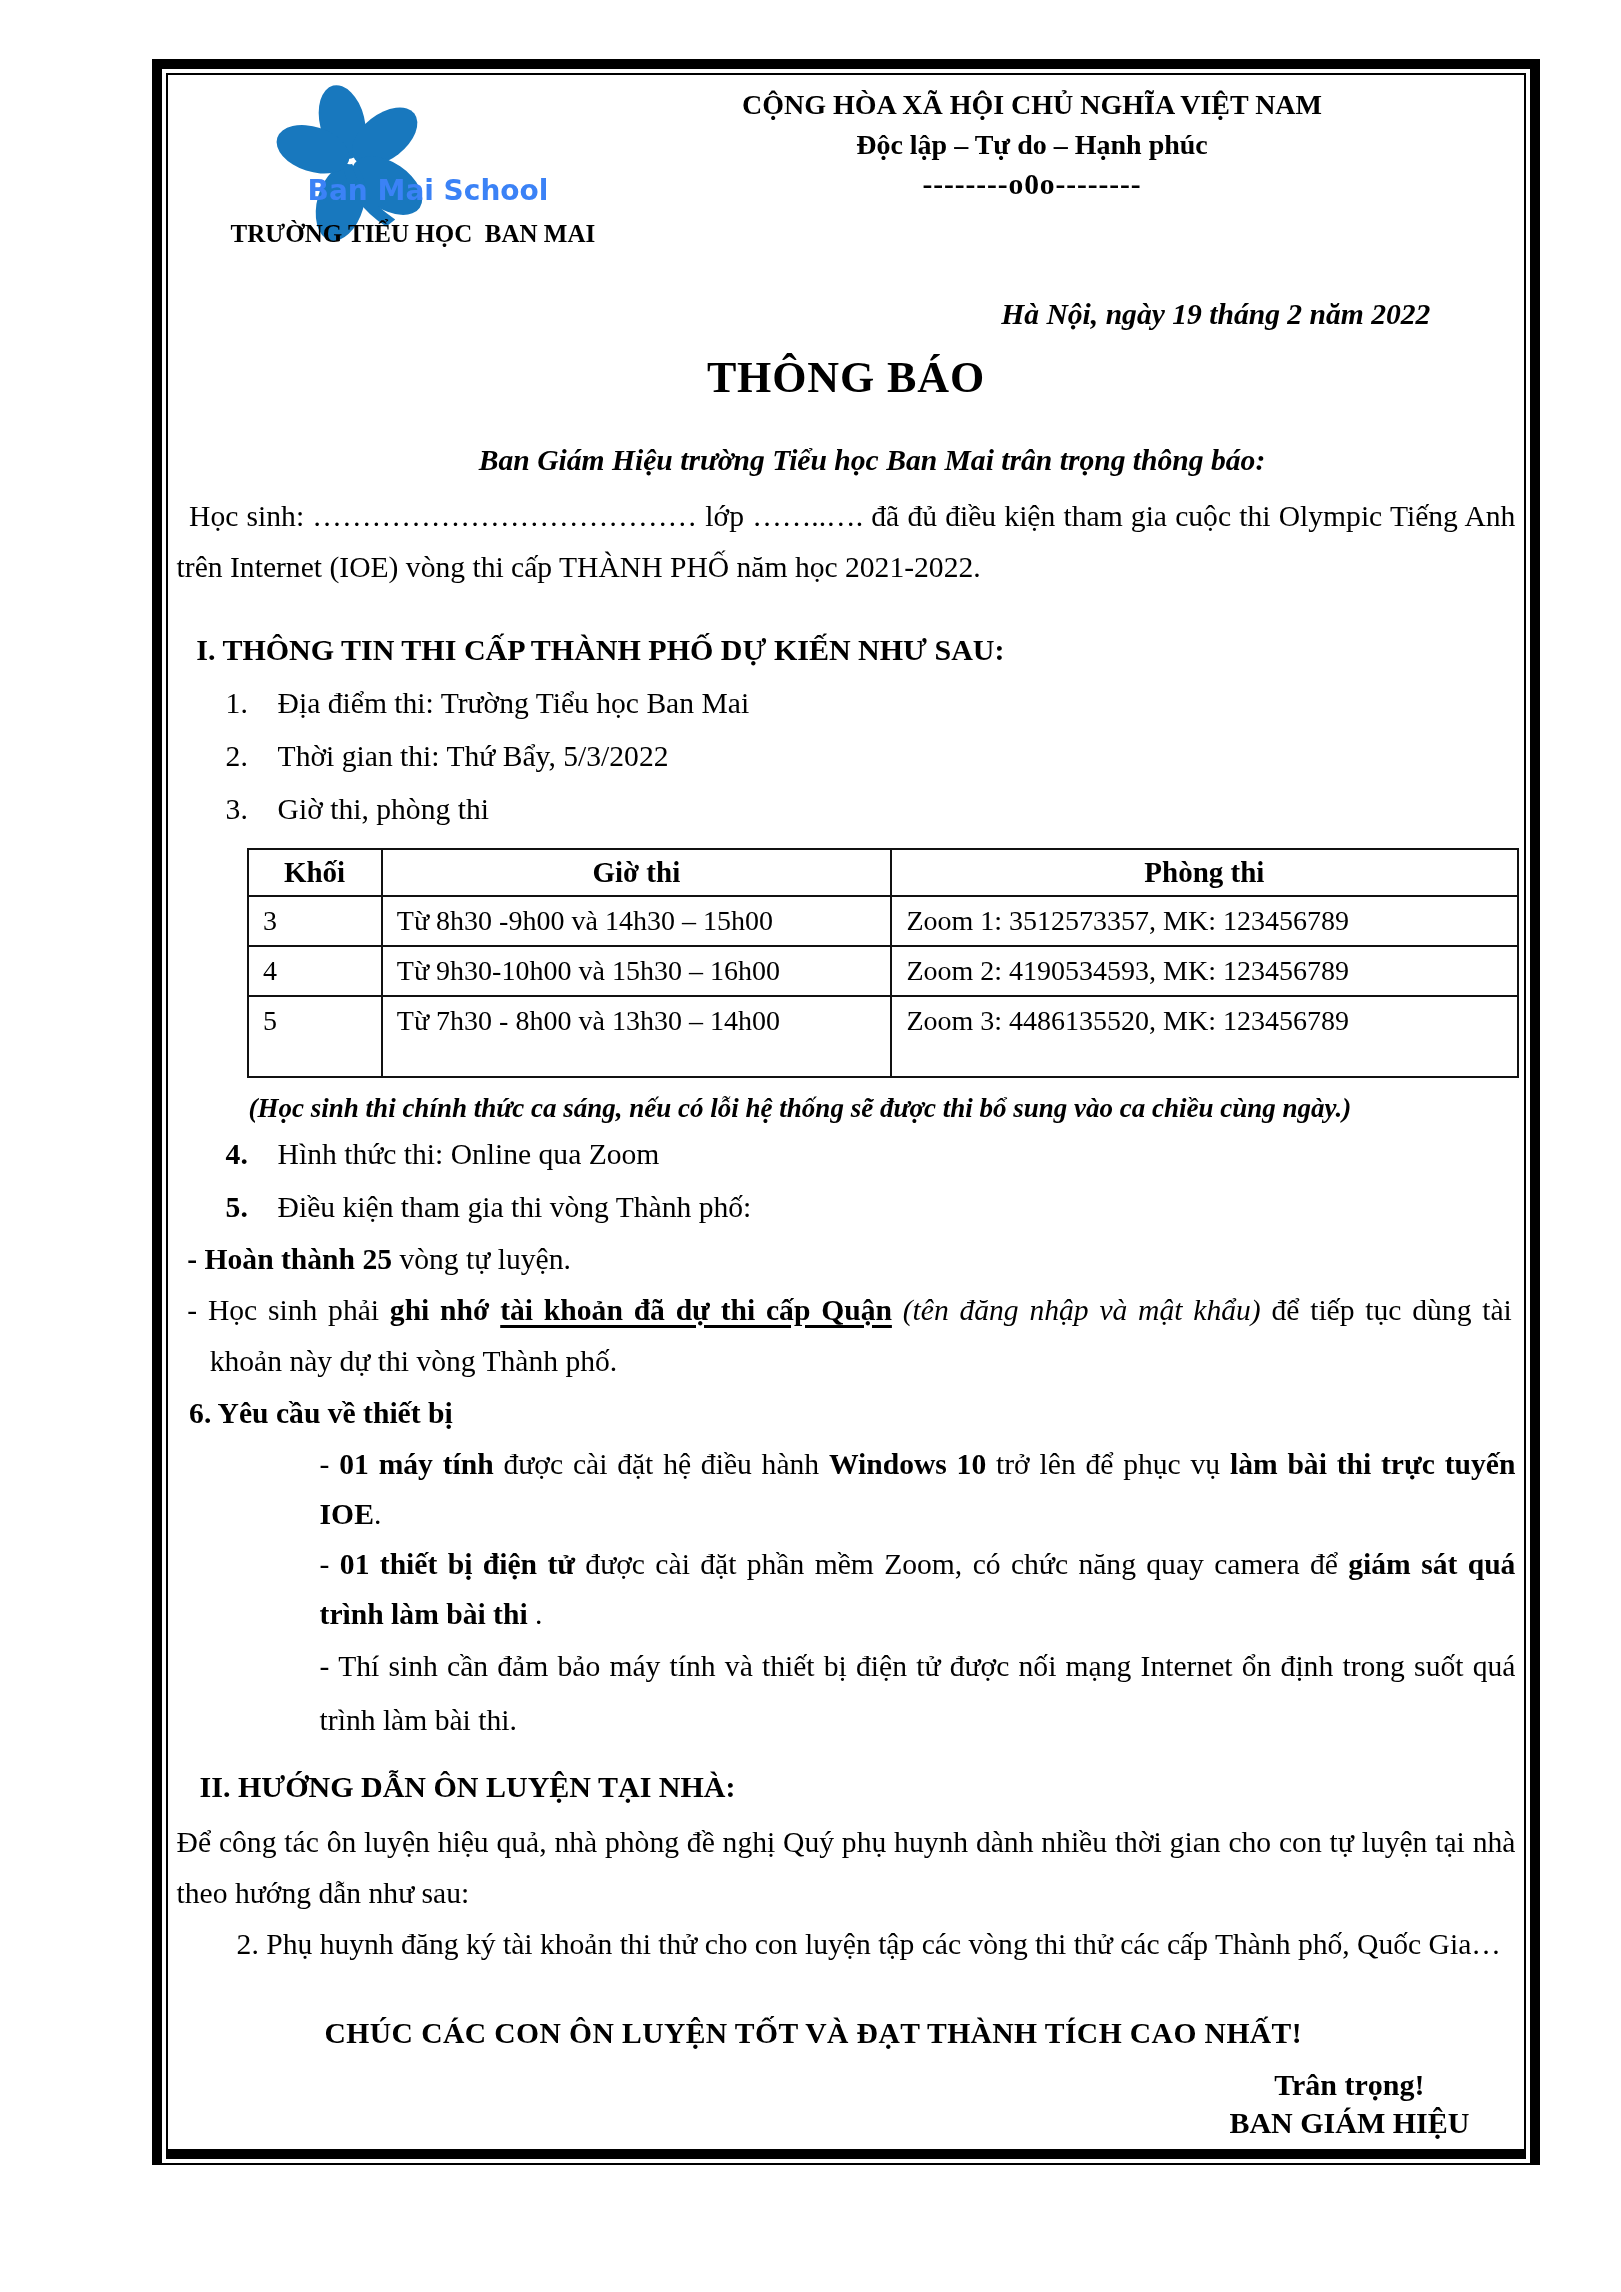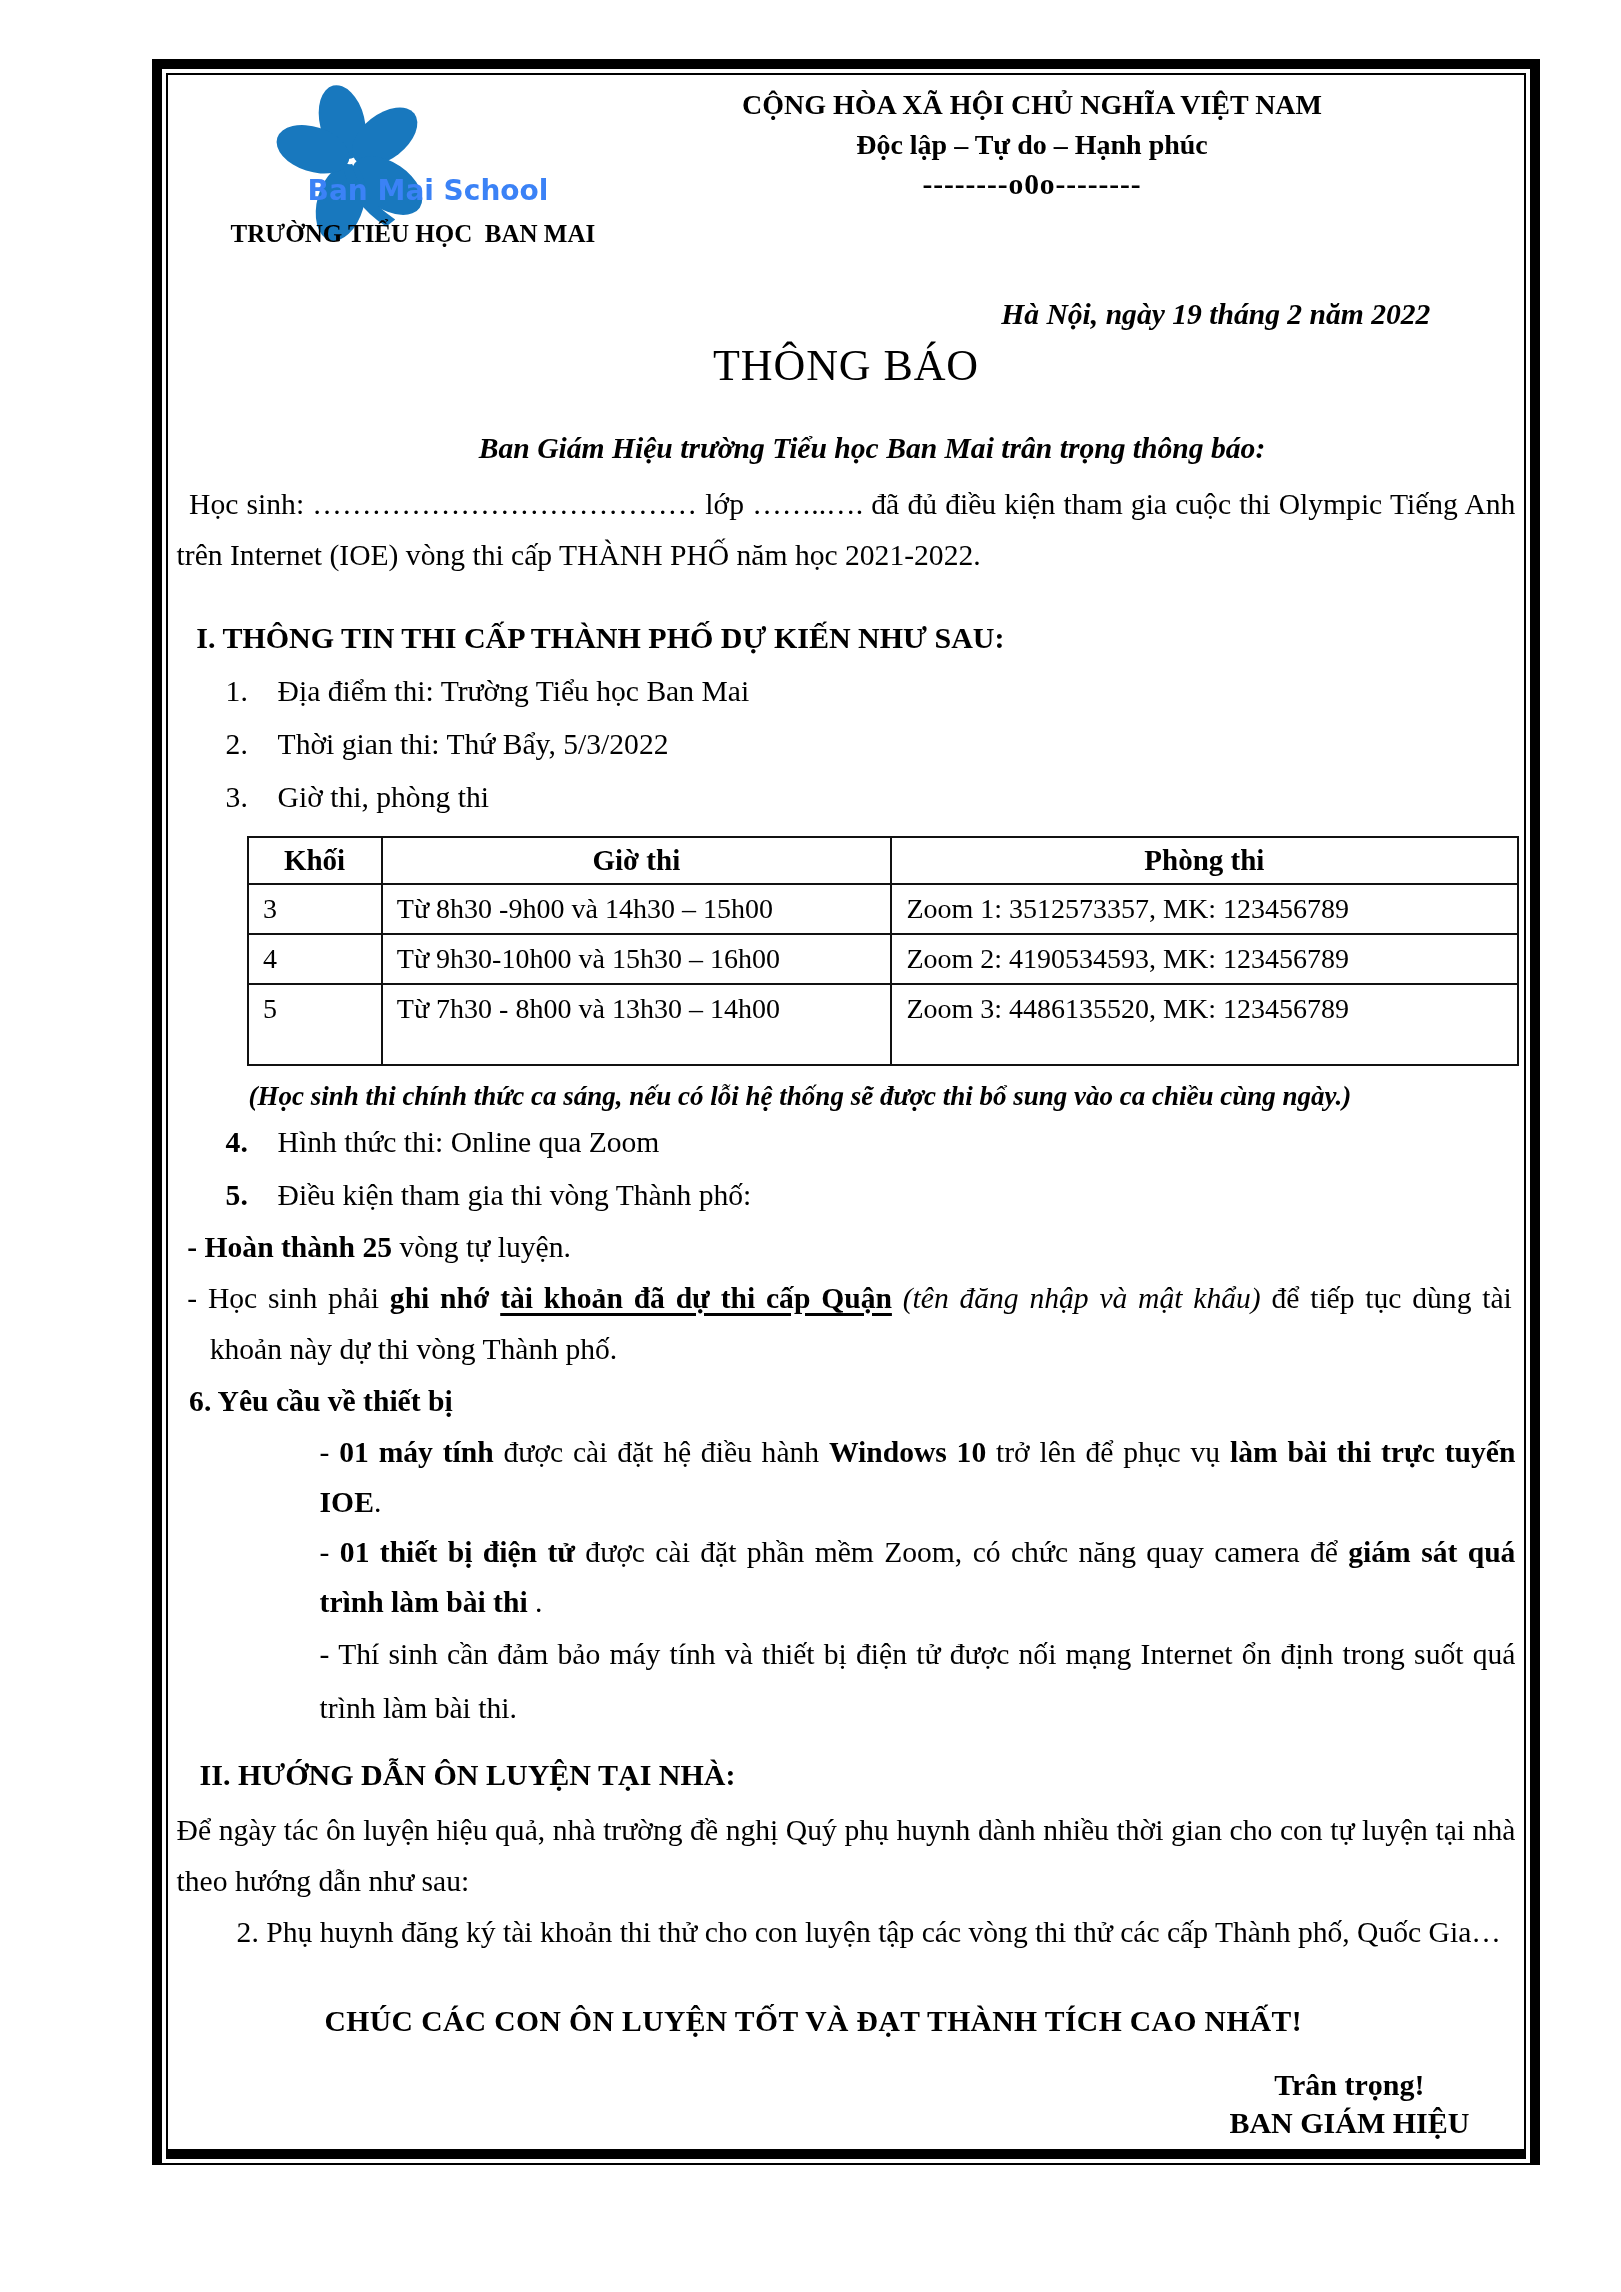--- a/index.html
+++ b/index.html
@@ -43,22 +43,22 @@
   .header-right{flex:1;text-align:center;padding:1.8px 103px 0 27px;}
   .republic-1{font-weight:bold;font-size:28px;line-height:40px;}
   .republic-2{font-weight:bold;font-size:28px;line-height:40px;}
   .republic-sep{font-weight:bold;font-size:29.6px;line-height:38px;letter-spacing:0.9px;}
   
   .date-line{
     text-align:right;padding-right:85px;margin-top:38px;
     font-weight:bold;font-style:italic;font-size:29.6px;
   }
   .doc-title{
-    text-align:center;font-weight:normal;font-size:44px;
-    margin-top:9px;letter-spacing:0.9px;line-height:52px;
+    text-align:center;font-weight:bold;font-size:44px;
+    margin-top:21px;letter-spacing:0.9px;line-height:52px;
   }
   .doc-subtitle{
     text-align:center;font-weight:bold;font-style:italic;
     font-size:29.6px;margin-top:3.6px;line-height:39px;
   }
   .announce{
     margin:36px 0 0 52px;
     font-weight:bold;font-style:italic;font-size:29.6px;line-height:41px;text-align:center;
   }
   .student-par{
@@ -203,21 +203,21 @@
       <div class="item6">6. Yêu cầu về thiết bị</div>
 
       <p class="device-par" style="margin-top:0;margin-bottom:0;"><span>- </span><b>01 máy tính</b><span> được cài đặt hệ điều hành </span><b>Windows 10</b><span> trở lên để phục vụ </span><b>làm bài thi trực tuyến IOE</b><span>.</span></p>
 
       <p class="device-par" style="margin-top:0;margin-bottom:0;"><span>-  </span><b>01 thiết bị điện tử</b><span> được cài đặt phần mềm Zoom, có chức năng quay camera để </span><b>giám sát quá trình làm bài thi</b><span> .</span></p>
 
       <p class="device-par d3" style="margin-top:0;margin-bottom:0;">- Thí sinh cần đảm bảo máy tính và thiết bị điện tử được nối mạng Internet ổn định trong suốt quá trình làm bài thi.</p>
 
       <div class="sec-heading" style="margin-top:12.5px;margin-left:23px;">II. HƯỚNG DẪN ÔN LUYỆN TẠI NHÀ:</div>
 
-      <p class="sec2-intro" style="margin-bottom:0;">Để ngày tác ôn luyện hiệu quả, nhà trường đề nghị Quý phụ huynh dành nhiều thời gian cho con tự luyện tại nhà theo hướng dẫn như sau:</p>
+      <p class="sec2-intro" style="margin-bottom:0;">Để công tác ôn luyện hiệu quả, nhà phòng đề nghị Quý phụ huynh dành nhiều thời gian cho con tự luyện tại nhà theo hướng dẫn như sau:</p>
 
       <p class="sec2-item" style="margin-top:0;margin-bottom:0;">2. Phụ huynh đăng ký tài khoản thi thử cho con luyện tập các vòng thi thử các cấp Thành phố, Quốc Gia…</p>
 
       <div class="wish-line">CHÚC CÁC CON ÔN LUYỆN TỐT VÀ ĐẠT THÀNH TÍCH CAO NHẤT!</div>
 
       <div class="sign-block">
         <div>Trân trọng!</div>
         <div>BAN GIÁM HIỆU</div>
       </div>
 

